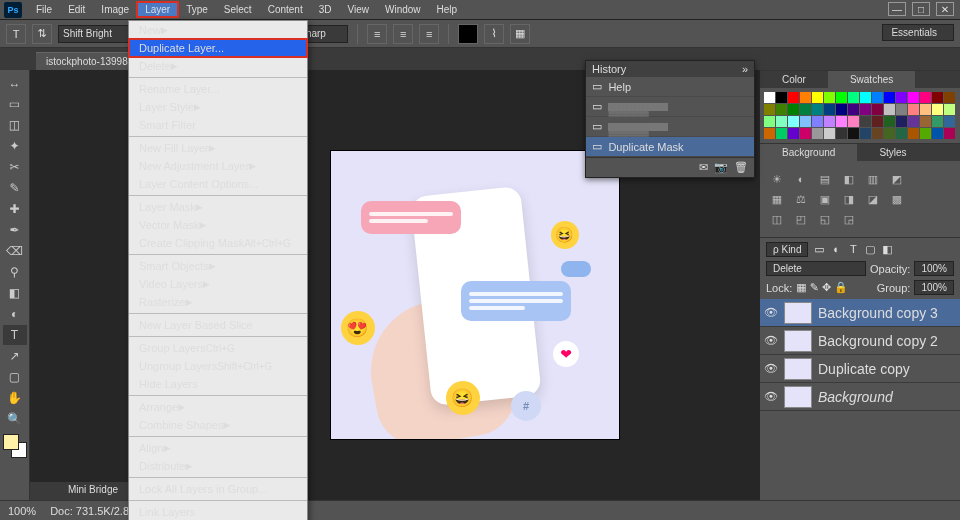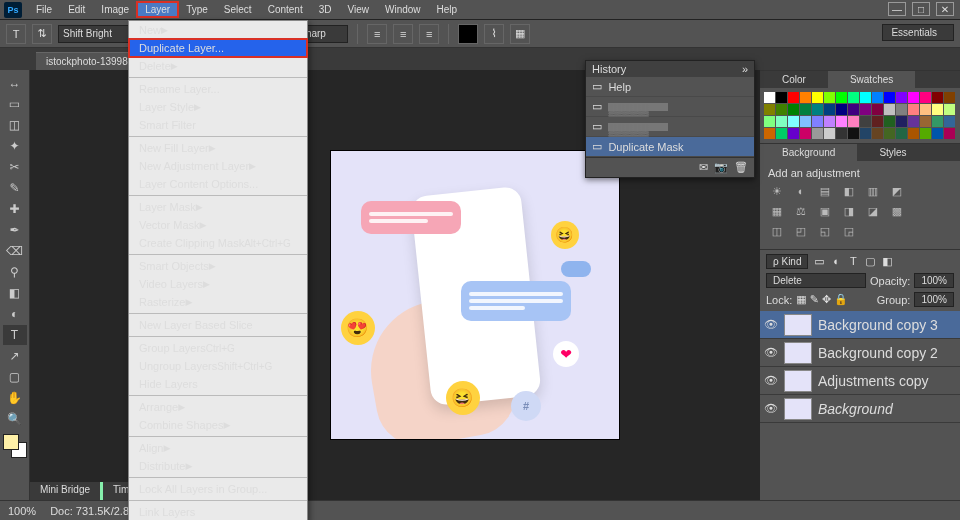--- a/index.html
+++ b/index.html
@@ -51,21 +51,21 @@
 .hist-foot { height:20px; display:flex; justify-content:flex-end; gap:6px; padding:0 6px; align-items:center; border-top:1px solid #333; }
 .hist-foot span { font-size:11px; cursor:pointer; }
 .dropdown { position:absolute; left:128px; top:20px; width:180px; background:#eaeaea; border:1px solid #888; box-shadow:2px 2px 6px rgba(0,0,0,.4); z-index:50; }
 .dd-item { padding:3px 10px; font-size:11px; color:#222; display:flex; justify-content:flex-start; align-items:center; cursor:pointer; position:relative; }
 .dd-item.disabled { color:#999; }
 .dd-item.highlight { background:#2563eb; color:#fff; outline:2px solid #d93025; outline-offset:-1px; }
 .dd-sep { height:1px; background:#bbb; margin:2px 0; }
 .dd-arrow { font-size:9px; }
 .statusbar { position:absolute; bottom:0; left:0; right:0; height:20px; background:#535353; border-top:1px solid #333; display:flex; align-items:center; padding:0 8px; gap:14px; font-size:10px; }
 .bottom-tabs { position:absolute; bottom:20px; left:30px; height:18px; display:flex; background:#3a3a3a; }
-.bottom-tabs div { padding:2px 10px; font-size:10px; border-right:3px solid #86efac; cursor:pointer; }
+.bottom-tabs div { padding:2px 10px; font-size:10px; border-right:6px solid #86efac; cursor:pointer;margin-left:28px; }
 .essentials { position:absolute; right:6px; top:24px; }
 .essentials .sel { padding:2px 16px 2px 8px; }
 
 .phone { position:absolute; left:90px; top:40px; width:110px; height:210px; background:#fff; border-radius:16px; transform:rotate(-6deg); box-shadow:0 6px 14px rgba(0,0,0,.15); }
 .hand { position:absolute; left:40px; top:150px; width:140px; height:140px; background:#f5d4c8; border-radius:50% 50% 30% 30%; transform:rotate(-10deg); }
 .bubble-r { position:absolute; background:#f6a6b6; border-radius:10px; padding:8px; }
 .bubble-b { position:absolute; background:#a7c4f5; border-radius:10px; padding:8px; }
 .bub-line { height:4px; background:rgba(255,255,255,.85); margin:3px 0; border-radius:2px; }
 .emoji { position:absolute; width:34px; height:34px; background:#ffd23f; border-radius:50%; display:flex; align-items:center; justify-content:center; font-size:18px; }
 .heart { position:absolute; width:26px; height:26px; background:#fff; border-radius:50%; display:flex; align-items:center; justify-content:center; color:#f06; font-size:14px; }
@@ -245,21 +245,20 @@
           <div class="sw" style="background: rgb(170, 0, 85);"></div>
         </div>
     </div>
 
     <div class="panel">
       <div class="panel-tabs">
         <div class="ptab active">Background</div>
         <div class="ptab">Styles</div>
       </div>
       <div class="panel-body">
-        <div>Add an adjustment</div>
         <div class="adj-row" id="adj1">
             <span>☀</span>
             <span>◐</span>
             <span>▤</span>
             <span>◧</span>
             <span>▥</span>
             <span>◩</span>
           </div>
         <div class="adj-row" id="adj2">
             <span>▦</span>
@@ -314,21 +313,21 @@
             <span class="layer-name">Background copy 3</span>
           </div>
           <div class="layer-row">
             <span class="eye">👁</span>
             <div class="thumb"></div>
             <span class="layer-name">Background copy 2</span>
           </div>
           <div class="layer-row">
             <span class="eye">👁</span>
             <div class="thumb"></div>
-            <span class="layer-name">Adjustments copy</span>
+            <span class="layer-name">Duplicate copy</span>
           </div>
           <div class="layer-row">
             <span class="eye">👁</span>
             <div class="thumb"></div>
             <span class="layer-name italic">Background</span>
           </div>
         </div>
     </div>
   </div>
 </div>

